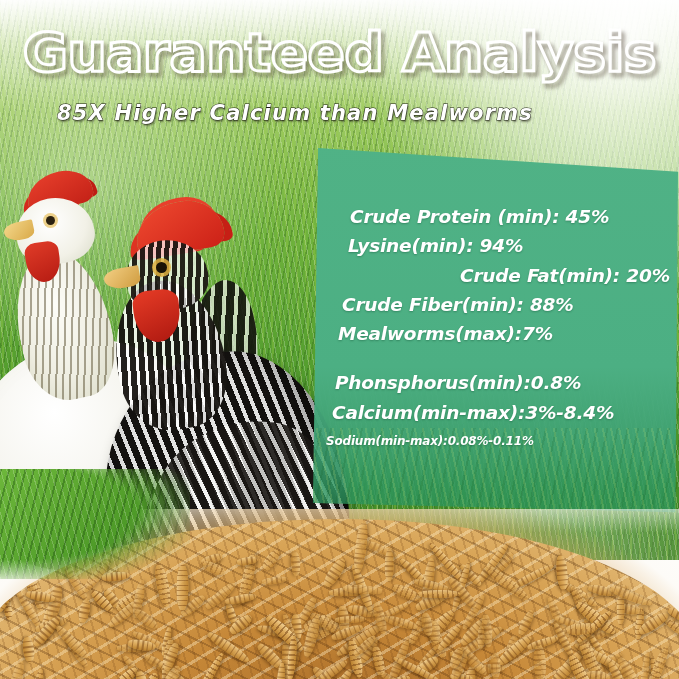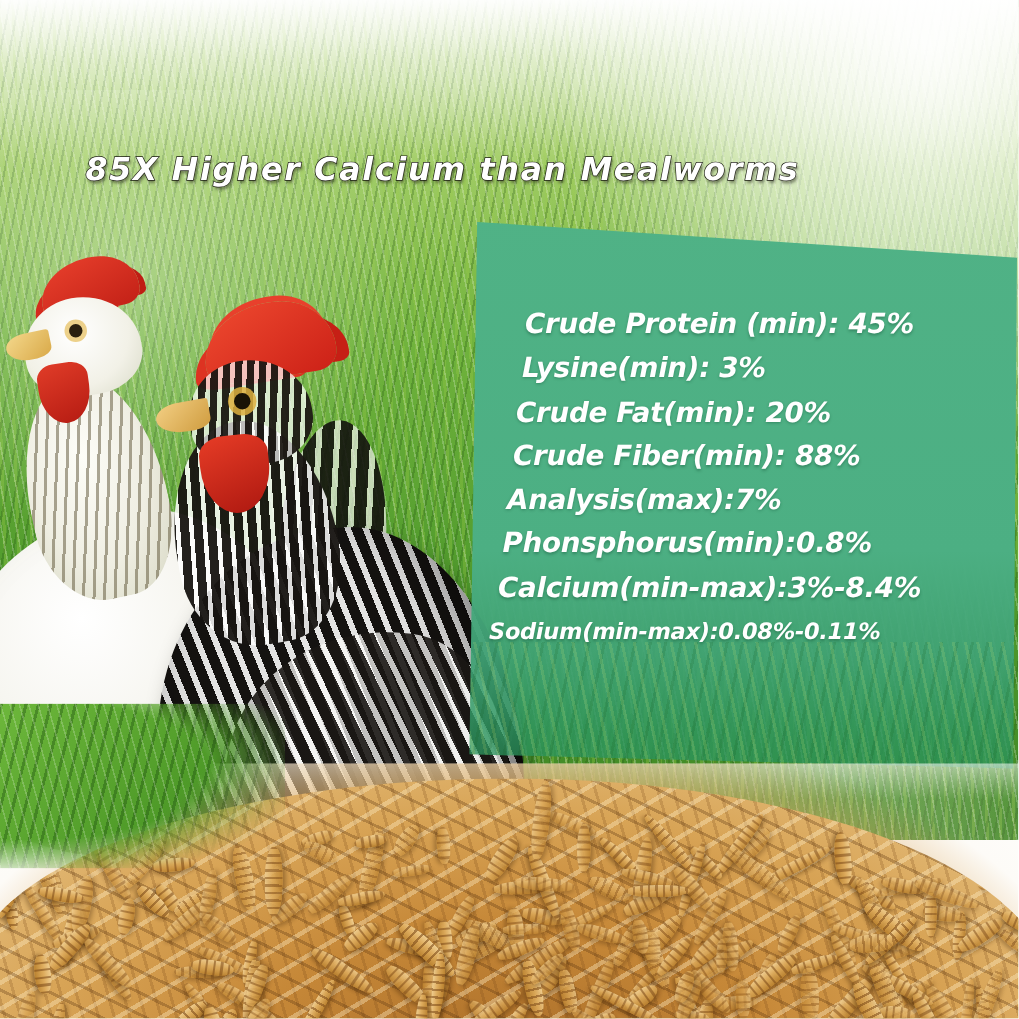--- a/index.html
+++ b/index.html
@@ -265,27 +265,27 @@
     font-size:18.5px;
     line-height:29.3px;
     color:#ffffff;
     white-space:nowrap;
     letter-spacing:-0.2px;
     text-shadow:0 1px 2px rgba(12,70,45,.38);
   }
   .r0 { padding-left:32px; }
   .r1 { padding-left:30px; }
   .r2 { padding-left:28px; }
-  .r3 { padding-left:26px; }
+  .r3 { padding-left:26px;text-align:right; }
   .r4 { padding-left:24px; }
   .r5 { padding-left:20px; }
-  .r6 { padding-left:17px; }
+  .r6 { padding-left:17px;margin-top:20px; }
   .r7 { padding-left:14px; }
   .r8 { padding-left:11px; }
-  .r9 { padding-left:8px; font-size:15px; }
+  .r9 { padding-left:8px; font-size:12px; }
 </style>
 </head>
 <body>
 
 <div id="poster">
 
   <div class="bg-grass"></div>
   <div class="bg-grass-left-light"></div>
   <div class="bg-grass-right-haze"></div>
 
@@ -303,32 +303,35 @@
     <div class="hen-barred-wing"></div>
     <div class="hen-barred-neck"></div>
     <div class="hen-barred-comb"></div>
     <div class="hen-barred-head"></div>
     <div class="hen-barred-beak"></div>
     <div class="hen-barred-wattle"></div>
     <div class="hen-barred-eye"></div>
     <div class="hen-leg"></div>
   </div>
 
+  <div class="title-wrap">
+    <span class="title">Guaranteed Analysis</span>
+  </div>
   <div class="subtitle-wrap">
     <span class="subtitle">85X Higher Calcium than Mealworms</span>
   </div>
 
   <div class="panel">
     <div class="panel-grass-bleed"></div>
     <div class="analysis-list">
       <div class="analysis-row r0">Crude Protein (min):  45%</div>
-      <div class="analysis-row r1">Lysine(min):     3%</div>
+      <div class="analysis-row r1">Lysine(min):     94%</div>
       <div class="analysis-row r3">Crude Fat(min):  20%</div>
       <div class="analysis-row r4">Crude Fiber(min):  88%</div>
-      <div class="analysis-row r5">Analysis(max):7%</div>
+      <div class="analysis-row r5">Mealworms(max):7%</div>
       <div class="analysis-row r6">Phonsphorus(min):0.8%</div>
       <div class="analysis-row r7">Calcium(min-max):3%-8.4%</div>
       <div class="analysis-row r9">Sodium(min-max):0.08%-0.11%</div>
     </div>
   </div>
 
   <div class="worm-pile">
     <div class="worm-pile-mound" id="worm-mound">
         <div class="worm" style="width: 45.7308px; height: 11.039px; left: 613.69px; top: 167.371px; transform: rotate(-79.7deg); opacity: 0.63;"></div>
         <div class="worm" style="width: 46.073px; height: 9.35459px; left: 276.372px; top: 108.557px; transform: rotate(13.6deg); opacity: 0.89;"></div>

